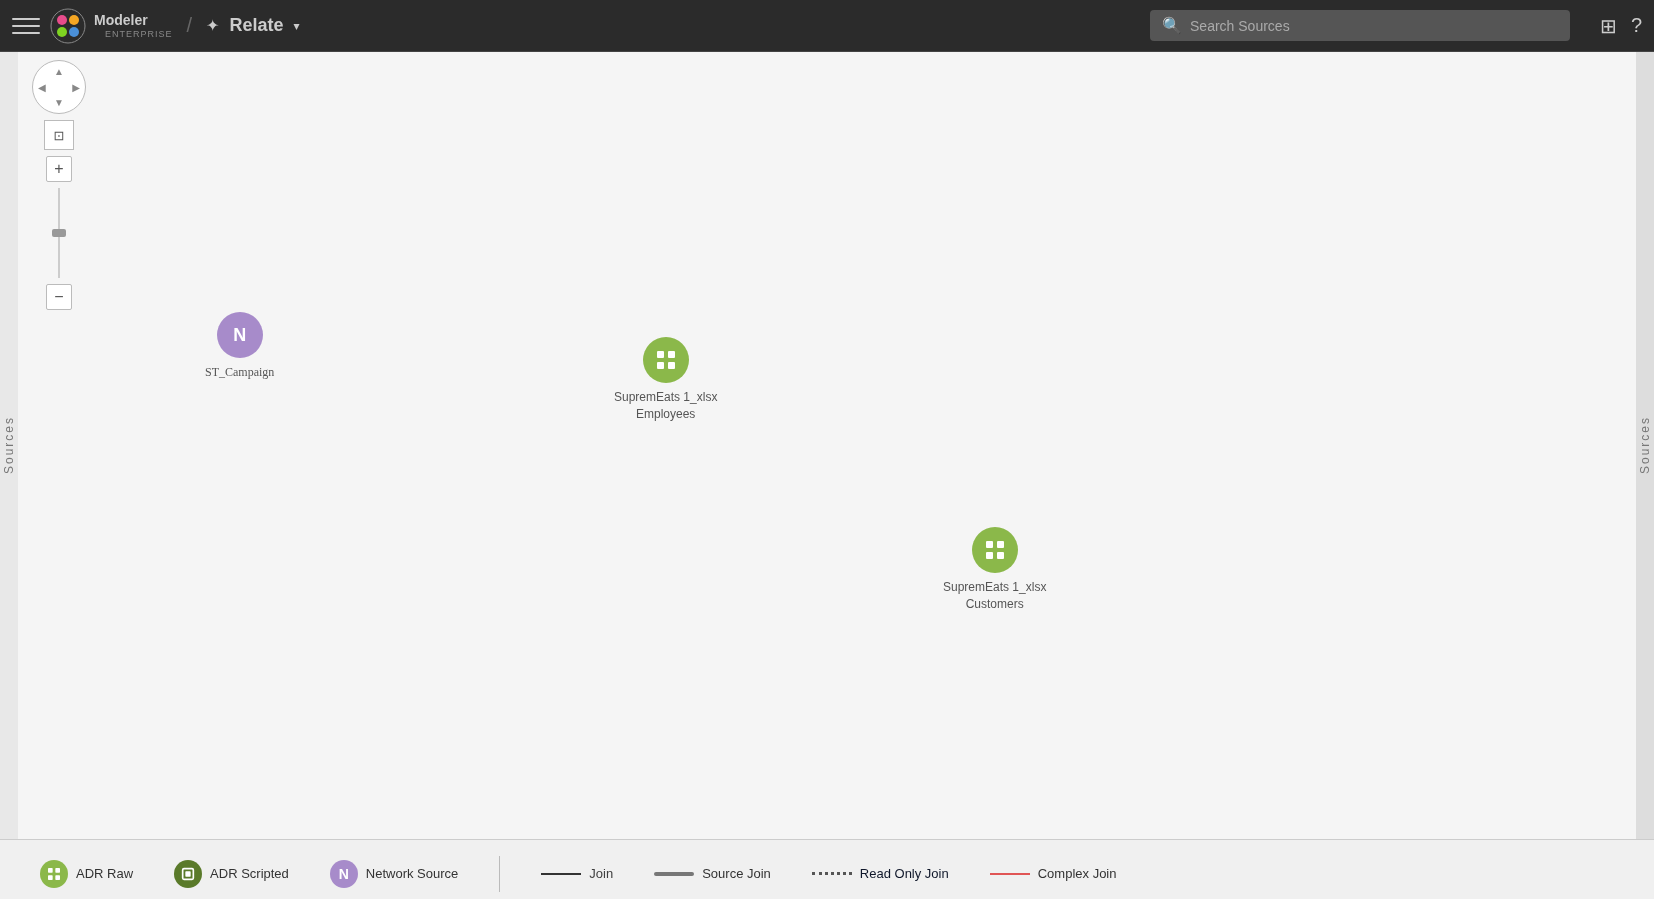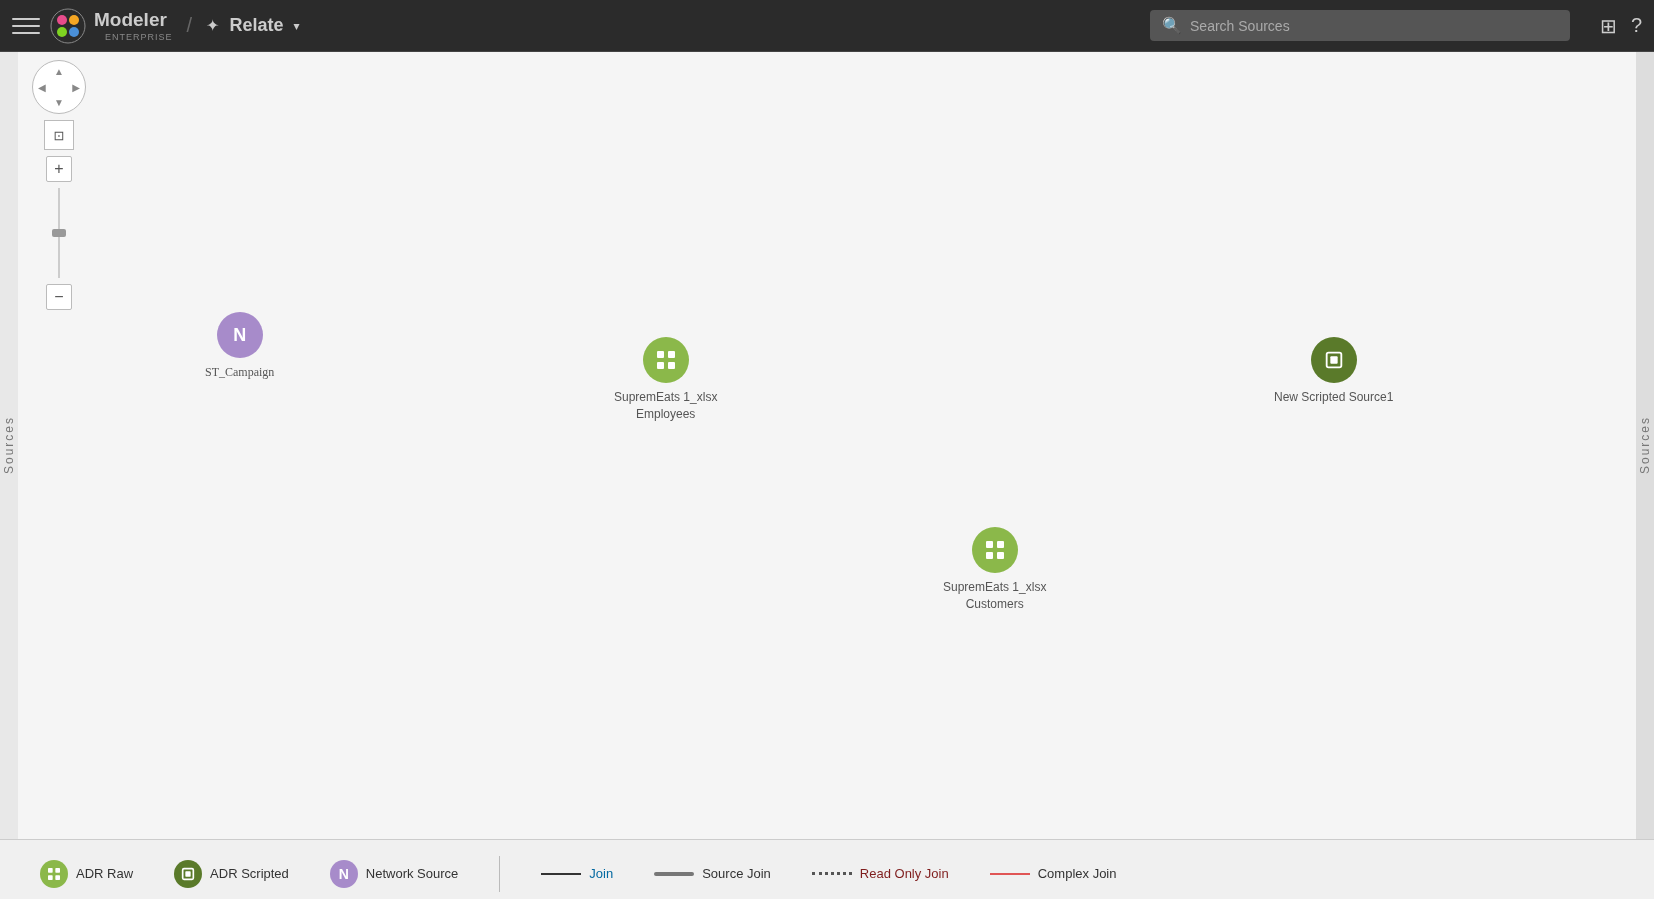--- a/index.html
+++ b/index.html
@@ -199,21 +199,21 @@
   <div class="logo-area">
 
     <svg class="logo-svg" viewBox="0 0 36 36">
       <circle cx="18" cy="18" r="17" fill="none" stroke="#888" stroke-width="1"></circle>
       <circle cx="12" cy="12" r="5" fill="#e74c8b"></circle>
       <circle cx="24" cy="12" r="5" fill="#f5a623"></circle>
       <circle cx="12" cy="24" r="5" fill="#7ed321"></circle>
       <circle cx="24" cy="24" r="5" fill="#4a90d9"></circle>
     </svg>
     <div>
-      <div style="color:#ccc;font-size:19px;font-weight:bold;line-height:1.2;">Modeler</div>
+      <div style="color:#ccc;font-size:14px;font-weight:bold;line-height:1.2;">Modeler</div>
       <div style="color:#888;font-size:9px;letter-spacing:1px;margin-left:11px;">ENTERPRISE</div>
     </div>
   </div>
 
   <span style="color:#666;font-size:20px;margin:0 4px;">/</span>
 
   <span style="color:#ccc;font-size:16px;">✦</span>
 
   <span style="color:#ccc;font-size:18px;font-weight:bold;">Relate</span>
   <span style="color:#ccc;font-size:12px;cursor:pointer;">▾</span>
@@ -269,29 +269,20 @@
         <svg width="24" height="24" viewBox="0 0 24 24" fill="white">
           <rect x="3" y="3" width="7" height="7" rx="1"></rect>
             <rect x="14" y="3" width="7" height="7" rx="1"></rect>
           <rect x="3" y="14" width="7" height="7" rx="1"></rect>
             <rect x="14" y="14" width="7" height="7" rx="1"></rect>
         </svg>
       </div>
       <div class="node-label" style="font-size:12px;color:#555;text-align:center;line-height:1.4;">SupremEats 1_xlsx<br>Employees</div>
     </div>
 
-    <div class="node" style="position:absolute;left:1256px;top:285px;display:flex;flex-direction:column;align-items:center;cursor:pointer;">
-      <div class="node-circle green-dark" style="width:46px;height:46px;border-radius:50%;background:#5a7a2a;display:flex;align-items:center;justify-content:center;margin-bottom:6px;">
-        <svg width="22" height="22" viewBox="0 0 24 24" fill="white">
-          <rect x="4" y="4" width="16" height="16" rx="2" fill="none" stroke="white" stroke-width="2"></rect>
-          <rect x="8" y="8" width="8" height="8" rx="1" fill="white"></rect>
-        </svg>
-      </div>
-      <div class="node-label" style="font-size:12px;color:#555;text-align:center;">New Scripted Source1</div>
-    </div>
 
     <div class="node" style="position:absolute;left:925px;top:475px;display:flex;flex-direction:column;align-items:center;cursor:pointer;">
       <div class="node-circle green-light" style="width:46px;height:46px;border-radius:50%;background:#8bb84a;display:flex;align-items:center;justify-content:center;margin-bottom:6px;">
         <svg width="24" height="24" viewBox="0 0 24 24" fill="white">
           <rect x="3" y="3" width="7" height="7" rx="1"></rect>
             <rect x="14" y="3" width="7" height="7" rx="1"></rect>
           <rect x="3" y="14" width="7" height="7" rx="1"></rect>
             <rect x="14" y="14" width="7" height="7" rx="1"></rect>
         </svg>
       </div>
@@ -332,31 +323,31 @@
 
   <div class="legend-item">
     <div class="legend-circle" style="width:28px;height:28px;border-radius:50%;background:#a78bca;display:flex;align-items:center;justify-content:center;font-weight:bold;color:white;font-size:14px;">N</div>
     <span style="font-size:13px;color:#333;">Network Source</span>
   </div>
 
   <div style="width:1px;height:36px;background:#bbb;"></div>
 
   <div class="line-legend">
     <div style="width:40px;height:2px;background:#333;"></div>
-    <span style="font-size:13px;color:#0369a1;">Join</span>
+    <span style="font-size:13px;color:#404040;">Join</span>
   </div>
 
   <div class="line-legend">
     <div style="width:40px;height:4px;background:#777;border-radius:2px;"></div>
     <span style="font-size:13px;color:#333;">Source Join</span>
   </div>
 
   <div class="line-legend">
     <div style="width:40px;border-top:3px dotted #555;"></div>
-    <span style="font-size:13px;color:#7f1d1d;">Read Only Join</span>
+    <span style="font-size:13px;color:#0f172a;">Read Only Join</span>
   </div>
 
   <div class="line-legend">
     <div style="width:40px;height:2px;background:#e05555;"></div>
     <span style="font-size:13px;color:#333;">Complex Join</span>
   </div>
 
 </div>
 
 </body></html>

